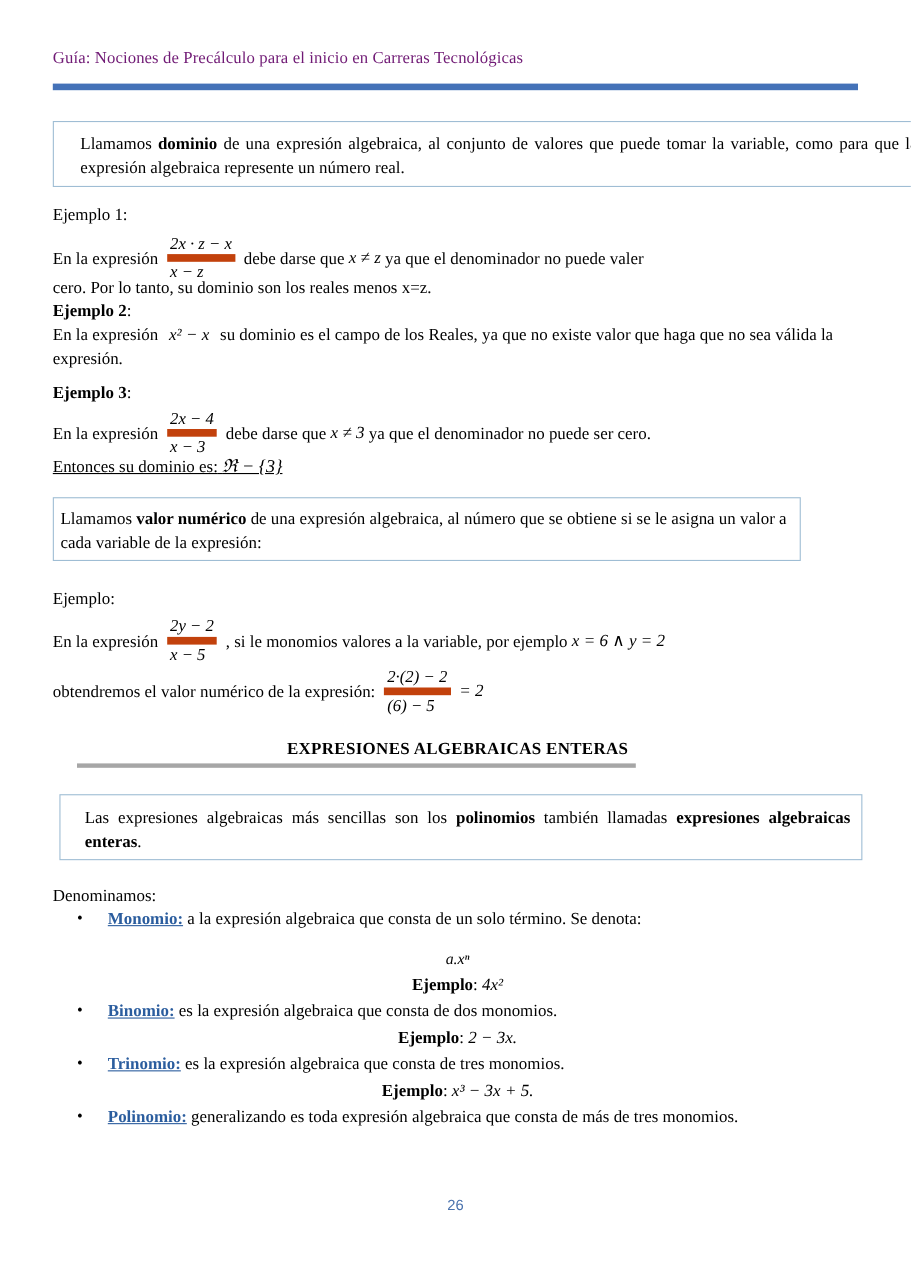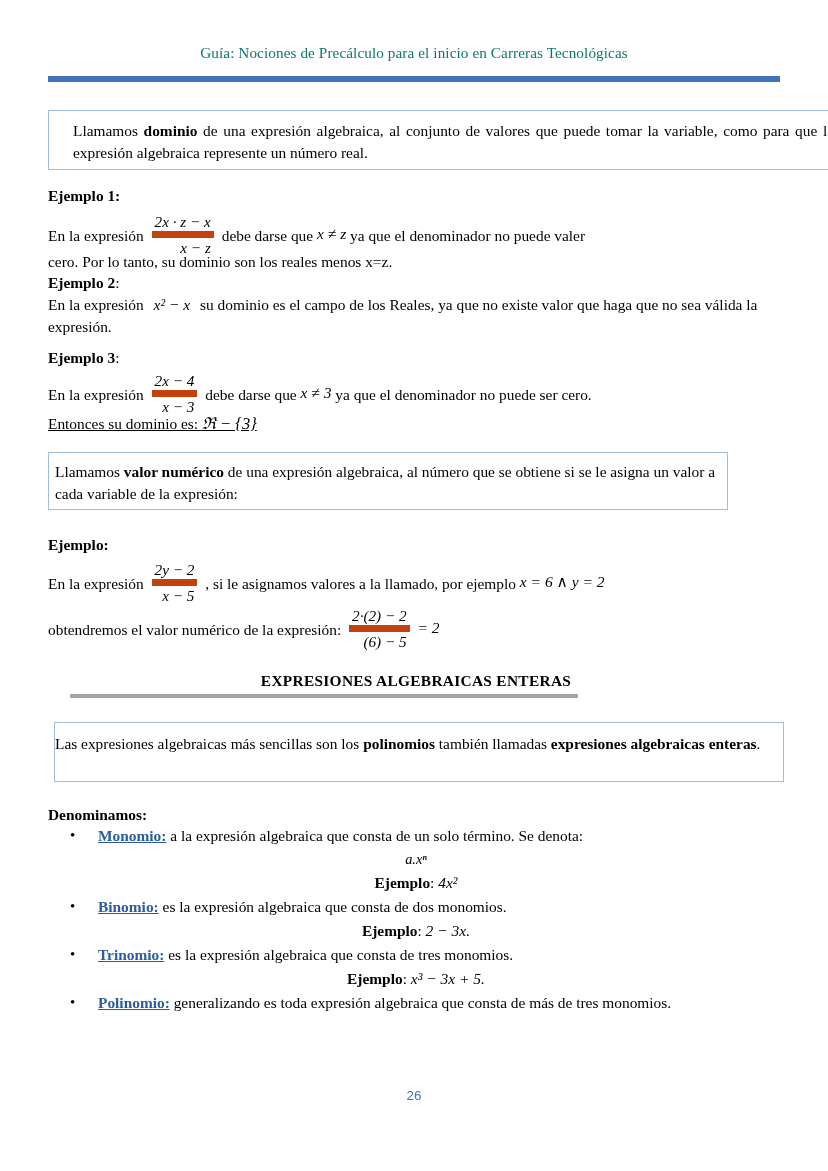--- a/index.html
+++ b/index.html
@@ -22,24 +22,24 @@
     width: 828px;
     height: 1171px;
   }
 
   
   .header-title {
     position: absolute;
     left: 48px;
     top: 44px;
     width: 732px;
-    text-align: center;
+    text-align: left;
     font-size: 15.2px;
     letter-spacing: 0.1px;
-    color: #0f766e;
+    color: #701a75;
     white-space: nowrap;
   }
   .header-rule {
     position: absolute;
     left: 48px;
     top: 76px;
     width: 732px;
     height: 6px;
     background: #4472b8;
   }
@@ -53,45 +53,45 @@
   }
   .callout .ctext {
     font-size: 15.4px;
     line-height: 1.42;
     text-align: justify;
     text-align-last: left;
     color: #000;
   }
   .callout.box1 { left: 48px; top: 110px; width: 796px; height: 60px; padding: 9px 9px 0 24px; }
   .callout.box2 { left: 48px; top: 452px; width: 680px; height: 58px; padding: 8px 10px 0 6px; }
-  .callout.box3 { left: 54px; top: 722px; width: 730px; height: 60px; padding: 10px 10px 0 0; }
+  .callout.box3 { left: 54px; top: 722px; width: 730px; height: 60px; padding: 10px 10px 0 22px; }
 
   
   .para {
     position: absolute;
     font-size: 15.4px;
     line-height: 1.42;
     color: #000;
   }
-  .lead { font-weight: bold; }
+  .lead { font-weight: normal; }
   b, strong { font-weight: bold; }
 
   
   .m {
     font-family: "Liberation Serif", "DejaVu Serif", serif;
     font-style: italic;
     font-size: 15.5px;
     white-space: nowrap;
   }
 
   
   .frac {
     display: inline-block;
     vertical-align: middle;
-    text-align: right;
+    text-align: left;
     font-style: italic;
     font-size: 15.2px;
     line-height: 1.12;
     margin: 0 4px;
     position: relative;
     top: -1px;
   }
   .frac .num { display: block; padding: 0 3px 1px 3px; }
   .frac .den { display: block; padding: 1px 3px 0 3px; border-top: 7px solid #c2410c; }
 
@@ -214,21 +214,21 @@
   </div>
 
   <div class="para lead" style="left:48px; top:534px;">Ejemplo:</div>
 
   <div class="para" style="left:48px; top:562px; width:750px;">
     <span class="eqline">En la expresión</span>
     <span class="frac">
       <span class="num">2y − 2</span>
       <span class="den">x − 5</span>
     </span>
-    <span class="eqline">, si le asignamos valores a la llamado, por ejemplo</span>
+    <span class="eqline">, si le monomios valores a la variable, por ejemplo</span>
     <span class="m">x = 6 ∧ y = 2</span>
   </div>
 
   <div class="para" style="left:48px; top:608px; width:750px;">
     <span class="eqline">obtendremos el valor numérico de la expresión:</span>
     <span class="frac">
       <span class="num">2·(2) − 2</span>
       <span class="den">(6) − 5</span>
     </span>
     <span class="m">= 2</span>
@@ -243,21 +243,21 @@
 
   <div class="para lead" style="left:48px; top:804px;">Denominamos:</div>
 
   <div class="list" style="top:825px;">
 
     <div class="li">
       <span class="bullet">•</span>
       <a class="lnk" href="#">Monomio:</a><span> a la expresión algebraica que consta de un solo término. Se denota:</span>
     </div>
 
-    <div class="centered" style="margin-top:1px;">
+    <div class="centered" style="margin-top:14px;">
       <span class="m" style="font-size:14.4px;">a.xⁿ</span>
     </div>
 
 
     <div class="centered" style="margin-top:2px;"><b>Ejemplo</b><span>: </span><span class="m">4x²</span></div>
 
     <div class="li" style="margin-top:2px;">
       <span class="bullet">•</span>
       <a class="lnk" href="#">Binomio:</a><span> es la expresión algebraica que consta de dos monomios.</span>
     </div>

